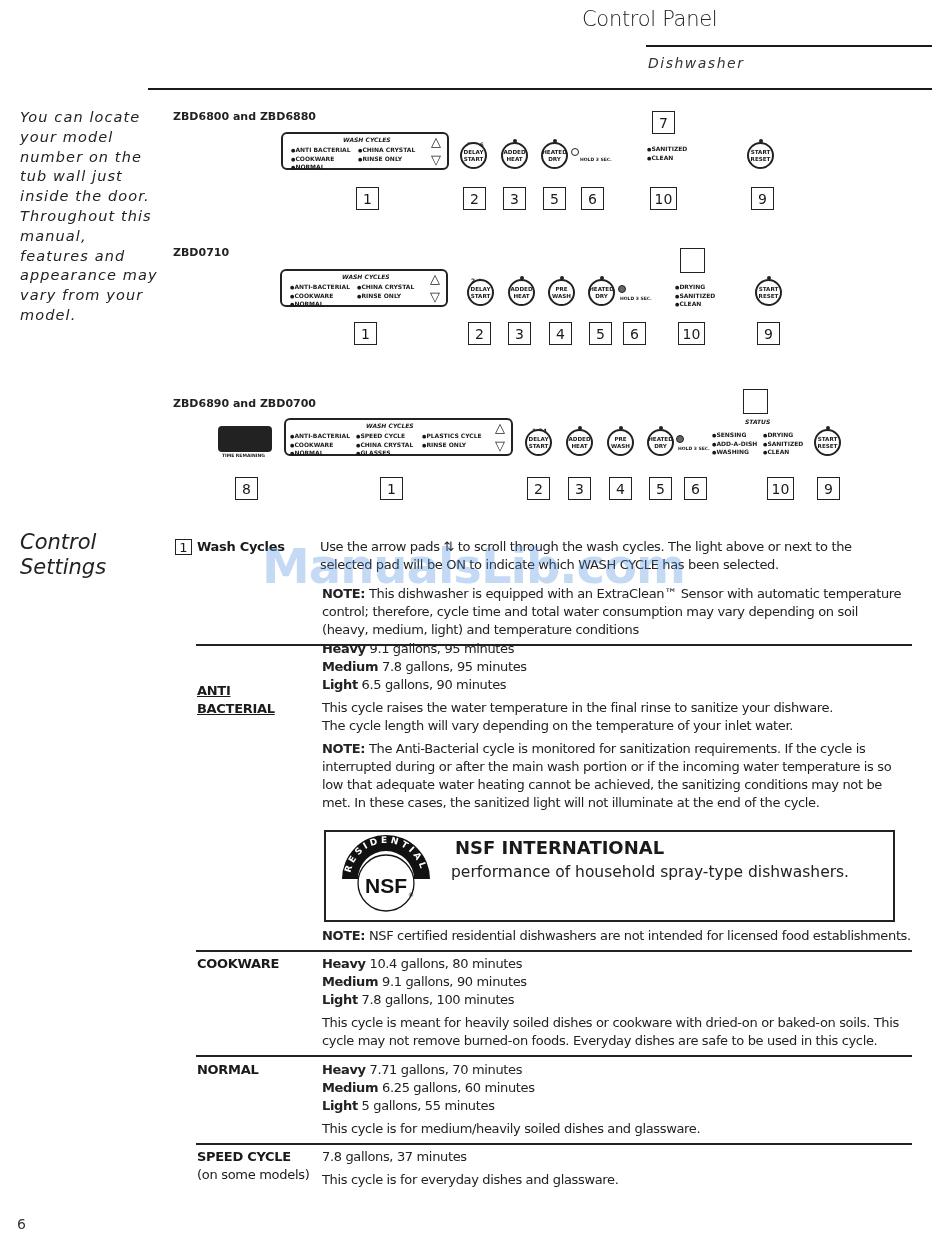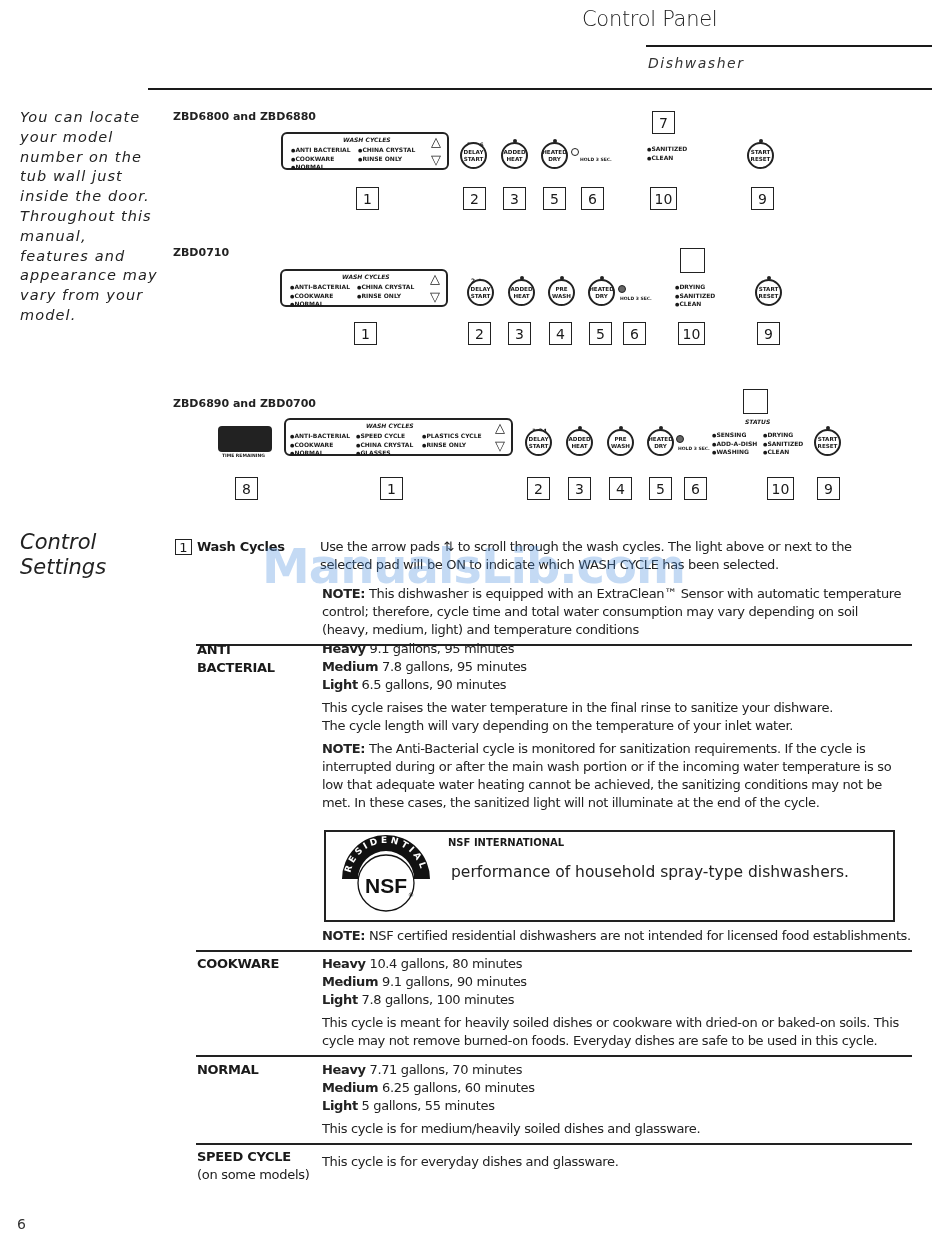--- a/index.html
+++ b/index.html
@@ -44,21 +44,21 @@
   
   .wc-num { left: 175px; top: 539px; width: 17px; height: 16px; border: 1px solid #222; font-size: 13px; display: flex; align-items: center; justify-content: center; }
   .wc-head { left: 197px; top: 539px; font-size: 13px; font-weight: bold; letter-spacing: -0.3px; }
   .body-text { font-size: 13px; line-height: 18px; letter-spacing: -0.35px; color: #222; }
   .bold { font-weight: bold; }
   .rule { height: 1.5px; background: #222; left: 196px; width: 716px; }
   .row-label { left: 197px; font-size: 13px; font-weight: bold; line-height: 18px; letter-spacing: -0.3px; }
   .row-sub { font-weight: normal; }
 
   .nsf-box { left: 324px; top: 830px; width: 571px; height: 92px; border: 2px solid #222; }
-  .nsf-title { position: absolute; left: 122px; top: 5px; font-size: 10px; font-weight: bold; }
+  .nsf-title { position: absolute; left: 129px; top: 5px; font-size: 18px; font-weight: bold; }
   .nsf-text { position: absolute; left: 125px; top: 30px; font-size: 15.5px; line-height: 20px; color: #222; }
 
   .watermark { left: 262px; top: 538px; font-size: 48px; font-weight: bold; color: rgba(70,140,220,0.32); letter-spacing: -1px; pointer-events: none; }
 
   .page-num { left: 17px; top: 1216px; font-size: 14px; color: #333; }
 </style>
 </head>
 <body>
 
 <div class="abs hdr-title">Control Panel</div>
@@ -237,21 +237,21 @@
   <div>Use the arrow pads ⇅ to scroll through the wash cycles. The light above or next to the</div>
   <div>selected pad will be ON to indicate which WASH CYCLE has been selected.</div>
 </div>
 <div class="abs body-text" style="left:322px; top:585px; width:580px;">
   <span class="bold">NOTE:</span><span> This dishwasher is equipped with an ExtraClean™ Sensor with automatic temperature control; therefore, cycle time and total water consumption may vary depending on soil (heavy, medium, light) and temperature conditions</span>
 </div>
 <div class="abs watermark">ManualsLib.com</div>
 
 <div class="abs rule" style="top:644px;"></div>
 
-<div class="abs row-label" style="top:641px;">
+<div class="abs row-label" style="top:682px;text-decoration:underline;">
   <div>ANTI</div>
   <div>BACTERIAL</div>
 </div>
 <div class="abs body-text" style="left:322px; top:640px; width:590px;">
   <div><span class="bold">Heavy</span><span> 9.1 gallons, 95 minutes</span></div>
   <div><span class="bold">Medium</span><span> 7.8 gallons, 95 minutes</span></div>
   <div><span class="bold">Light</span><span> 6.5 gallons, 90 minutes</span></div>
   <div style="margin-top:5px;">This cycle raises the water temperature in the final rinse to sanitize your dishware.</div>
   <div>The cycle length will vary depending on the temperature of your inlet water.</div>
   <div style="margin-top:5px;"><span class="bold">NOTE:</span><span> The Anti-Bacterial cycle is monitored for sanitization requirements. If the cycle is interrupted during or after the main wash portion or if the incoming water temperature is so low that adequate water heating cannot be achieved, the sanitizing conditions may not be met. In these cases, the sanitized light will not illuminate at the end of the cycle.</span></div>
@@ -295,16 +295,17 @@
   <div style="margin-top:5px;">This cycle is for medium/heavily soiled dishes and glassware.</div>
 </div>
 
 <div class="abs rule" style="top:1143px;"></div>
 
 <div class="abs row-label" style="top:1148px;">
   <div>SPEED CYCLE</div>
   <div class="row-sub">(on some models)</div>
 </div>
 <div class="abs body-text" style="left:322px; top:1148px; width:590px;">
+  <div>7.8 gallons, 37 minutes</div>
   <div style="margin-top:5px;">This cycle is for everyday dishes and glassware.</div>
 </div>
 
 <div class="abs page-num">6</div>
 
 </body></html>

